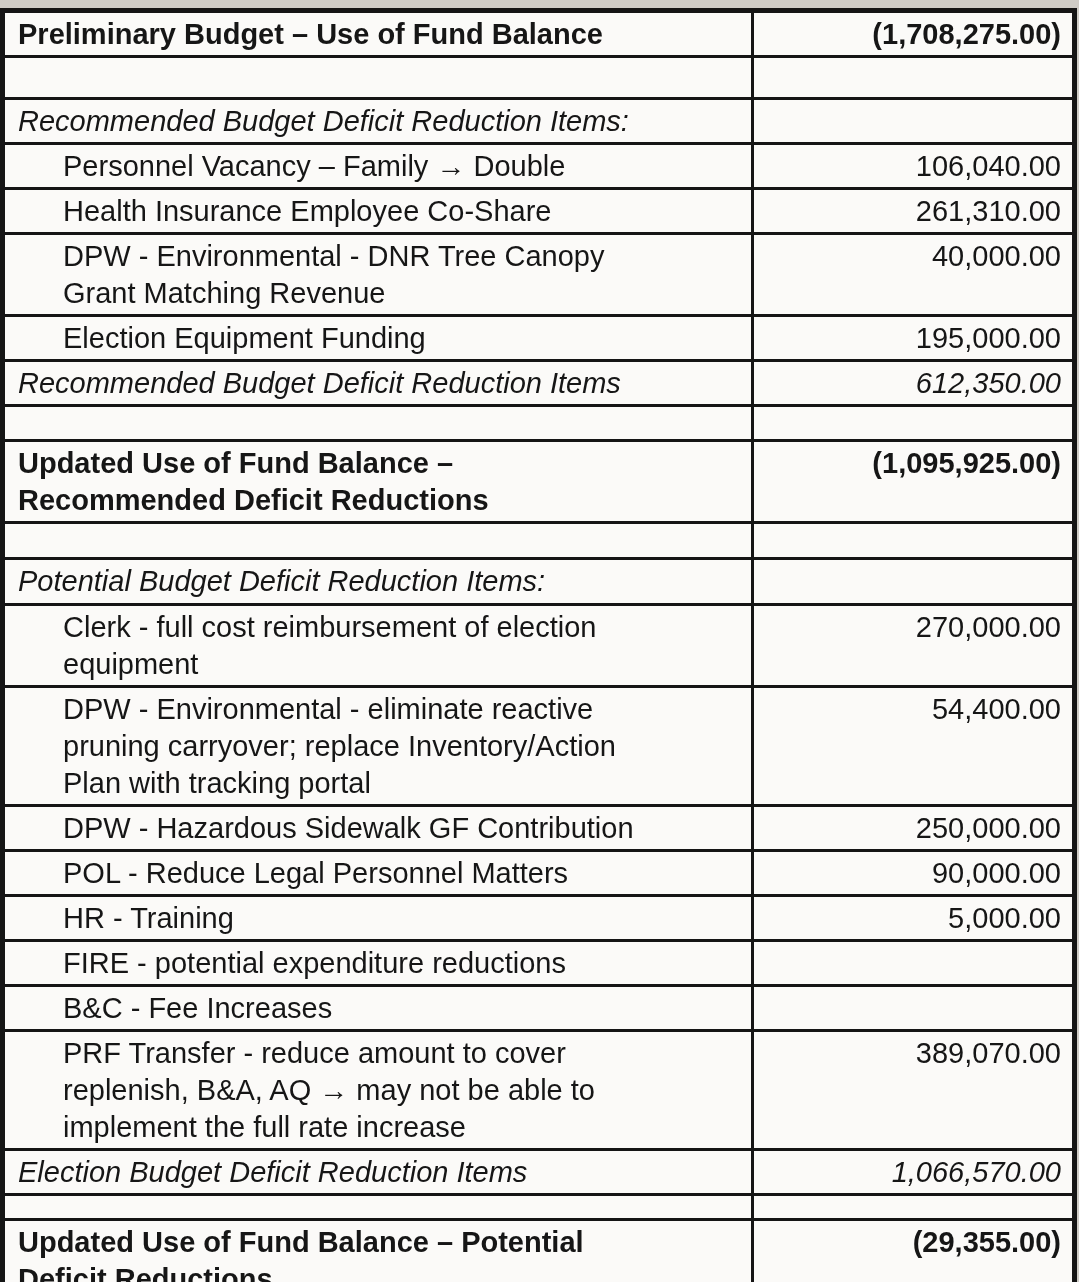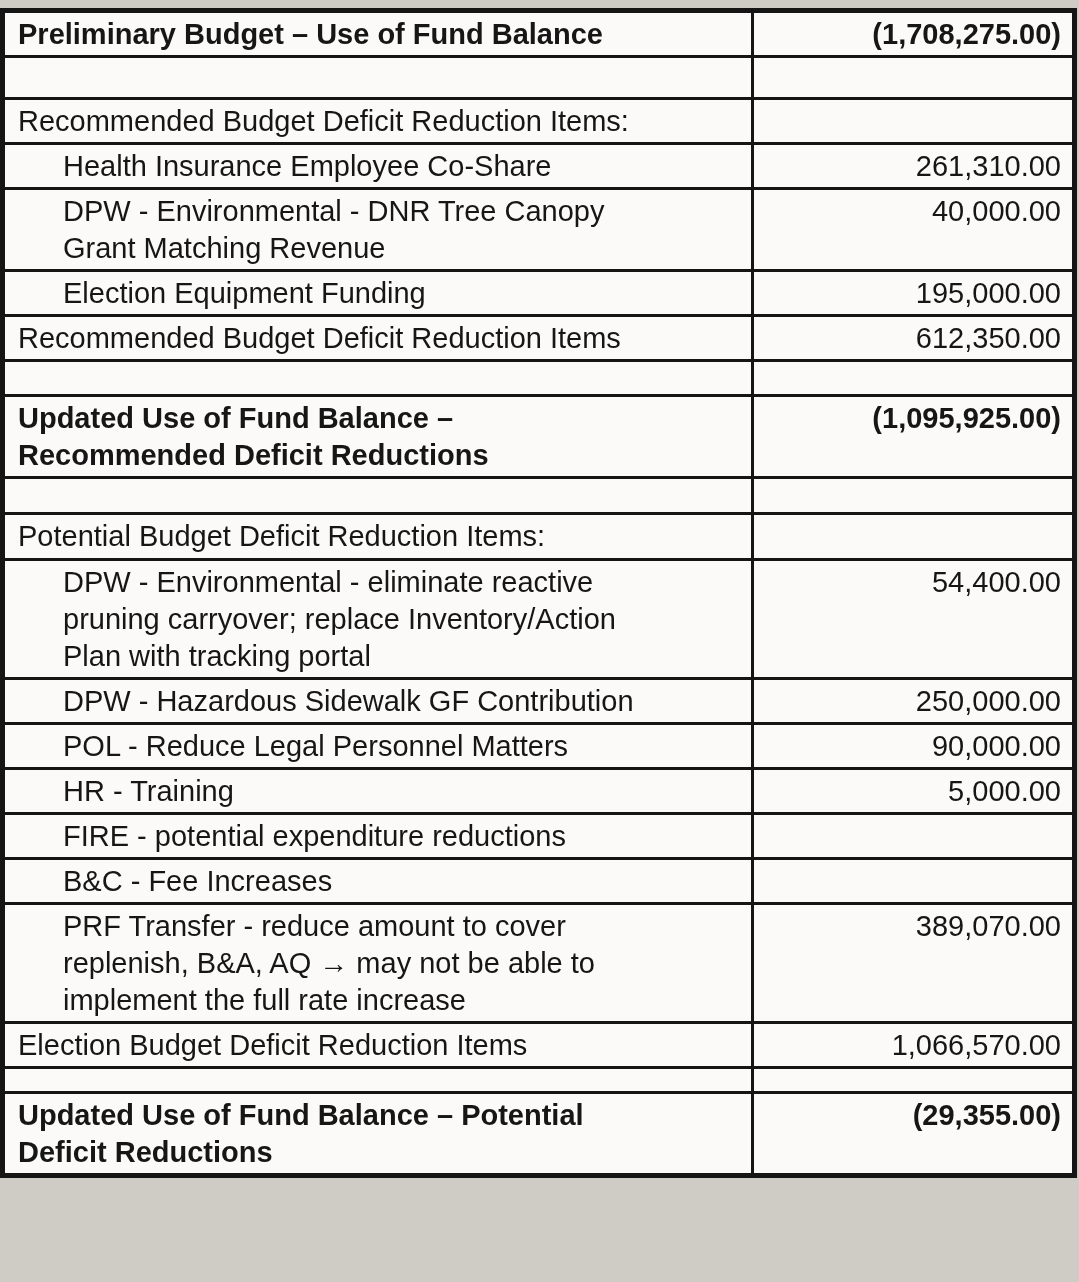--- a/index.html
+++ b/index.html
@@ -38,21 +38,21 @@
     white-space: pre-line;
     overflow: hidden;
   }
   td.val {
     text-align: right;
     padding-right: 11px;
     padding-left: 16px;
   }
   tr.ind td.lbl { padding-left: 58px; }
   tr.b td { font-weight: bold; }
-  tr.i td { }
+  tr.i td { font-style: italic; }
 </style>
 </head>
 <body>
 
 <div class="page">
   <table class="budget">
     <colgroup>
         <col class="c-label">
         <col class="c-value">
       </colgroup>
@@ -61,20 +61,24 @@
         <td class="lbl">Preliminary Budget – Use of Fund Balance</td>
         <td class="val">(1,708,275.00)</td>
       </tr>
       <tr style="height:42px">
         <td class="lbl"></td>
         <td class="val"></td>
       </tr>
       <tr class="i" style="height:43px">
         <td class="lbl">Recommended Budget Deficit Reduction Items:</td>
         <td class="val"></td>
+      </tr>
+      <tr class="ind" style="height:43px">
+        <td class="lbl">Personnel Vacancy – Family → Double</td>
+        <td class="val">106,040.00</td>
       </tr>
       <tr class="ind" style="height:40px">
         <td class="lbl">Health Insurance Employee Co-Share</td>
         <td class="val">261,310.00</td>
       </tr>
       <tr class="ind" style="height:72px">
         <td class="lbl">DPW - Environmental - DNR Tree Canopy
 Grant Matching Revenue</td>
         <td class="val">40,000.00</td>
       </tr>
@@ -95,20 +99,25 @@
 Recommended Deficit Reductions</td>
         <td class="val">(1,095,925.00)</td>
       </tr>
       <tr style="height:36px">
         <td class="lbl"></td>
         <td class="val"></td>
       </tr>
       <tr class="i" style="height:46px">
         <td class="lbl">Potential Budget Deficit Reduction Items:</td>
         <td class="val"></td>
+      </tr>
+      <tr class="ind" style="height:70px">
+        <td class="lbl">Clerk - full cost reimbursement of election
+equipment</td>
+        <td class="val">270,000.00</td>
       </tr>
       <tr class="ind" style="height:113px">
         <td class="lbl">DPW - Environmental - eliminate reactive
 pruning carryover; replace Inventory/Action
 Plan with tracking portal</td>
         <td class="val">54,400.00</td>
       </tr>
       <tr class="ind" style="height:41px">
         <td class="lbl">DPW - Hazardous Sidewalk GF Contribution</td>
         <td class="val">250,000.00</td>

